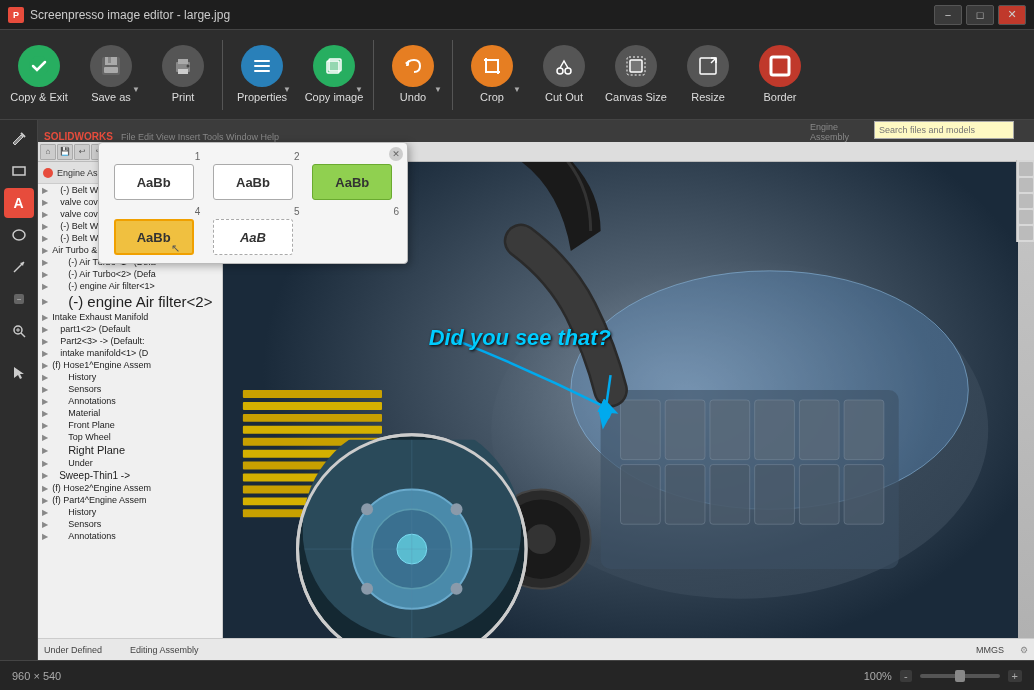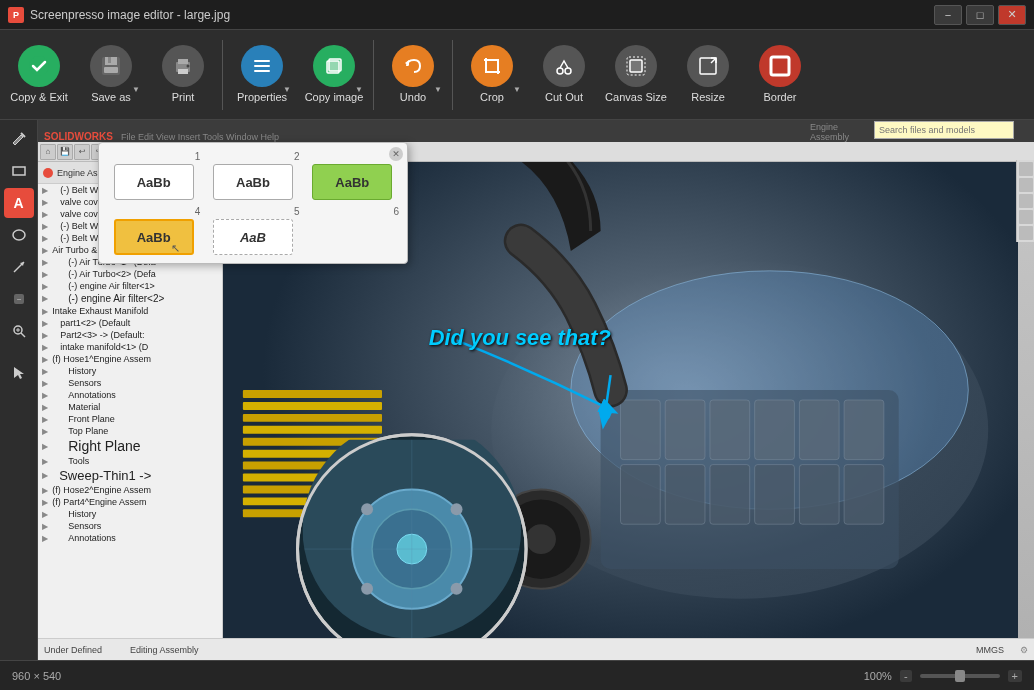--- a/index.html
+++ b/index.html
@@ -453,21 +453,21 @@
             <div class="sw-tree-item">
               <span style="font-size:8px;color:#888;margin-right:2px;">▶</span>
               <span class="sw-tree-indent2" style="font-size:9px;color:#222;">(-) Air Turbo&lt;2&gt; (Defa</span>
             </div>
             <div class="sw-tree-item">
               <span style="font-size:8px;color:#888;margin-right:2px;">▶</span>
               <span class="sw-tree-indent2" style="font-size:9px;color:#222;">(-) engine Air filter&lt;1&gt;</span>
             </div>
             <div class="sw-tree-item">
               <span style="font-size:8px;color:#888;margin-right:2px;">▶</span>
-              <span class="sw-tree-indent2" style="font-size:10px;color:#222;">(-) engine Air filter&lt;2&gt;</span>
+              <span class="sw-tree-indent2" style="font-size:15px;color:#222;">(-) engine Air filter&lt;2&gt;</span>
             </div>
             <div class="sw-tree-item">
               <span style="font-size:8px;color:#888;margin-right:2px;">▶</span>
               <span class="" style="font-size:9px;color:#222;">Intake Exhaust Manifold</span>
             </div>
             <div class="sw-tree-item">
               <span style="font-size:8px;color:#888;margin-right:2px;">▶</span>
               <span class="sw-tree-indent" style="font-size:9px;color:#222;">part1&lt;2&gt; (Default<d></d></span>
             </div>
             <div class="sw-tree-item">
@@ -497,33 +497,33 @@
             <div class="sw-tree-item">
               <span style="font-size:8px;color:#888;margin-right:2px;">▶</span>
               <span class="sw-tree-indent2" style="font-size:9px;color:#222;">Material <not specifie<="" span=""></not></span>
             </div>
             <div class="sw-tree-item">
               <span style="font-size:8px;color:#888;margin-right:2px;">▶</span>
               <span class="sw-tree-indent2" style="font-size:9px;color:#222;">Front Plane</span>
             </div>
             <div class="sw-tree-item">
               <span style="font-size:8px;color:#888;margin-right:2px;">▶</span>
-              <span class="sw-tree-indent2" style="font-size:9px;color:#222;">Top Plane</span>
-            </div>
-            <div class="sw-tree-item">
-              <span style="font-size:8px;color:#888;margin-right:2px;">▶</span>
-              <span class="sw-tree-indent2" style="font-size:14px;color:#222;">Right Plane</span>
-            </div>
-            <div class="sw-tree-item">
-              <span style="font-size:8px;color:#888;margin-right:2px;">▶</span>
-              <span class="sw-tree-indent2" style="font-size:9px;color:#222;">Tools</span>
-            </div>
-            <div class="sw-tree-item">
-              <span style="font-size:8px;color:#888;margin-right:2px;">▶</span>
-              <span class="sw-tree-indent2" style="font-size:13px;color:#222;margin-left:7px;">Sweep-Thin1 -&gt;</span>
+              <span class="sw-tree-indent2" style="font-size:9px;color:#222;">Top Wheel</span>
+            </div>
+            <div class="sw-tree-item">
+              <span style="font-size:8px;color:#888;margin-right:2px;">▶</span>
+              <span class="sw-tree-indent2" style="font-size:11px;color:#222;">Right Plane</span>
+            </div>
+            <div class="sw-tree-item">
+              <span style="font-size:8px;color:#888;margin-right:2px;">▶</span>
+              <span class="sw-tree-indent2" style="font-size:9px;color:#222;">Under</span>
+            </div>
+            <div class="sw-tree-item">
+              <span style="font-size:8px;color:#888;margin-right:2px;">▶</span>
+              <span class="sw-tree-indent2" style="font-size:10px;color:#222;margin-left:7px;">Sweep-Thin1 -&gt;</span>
             </div>
             <div class="sw-tree-item">
               <span style="font-size:8px;color:#888;margin-right:2px;">▶</span>
               <span class="" style="font-size:9px;color:#222;">(f) Hose2^Engine Assem</span>
             </div>
             <div class="sw-tree-item">
               <span style="font-size:8px;color:#888;margin-right:2px;">▶</span>
               <span class="" style="font-size:9px;color:#222;">(f) Part4^Engine Assem</span>
             </div>
             <div class="sw-tree-item">

